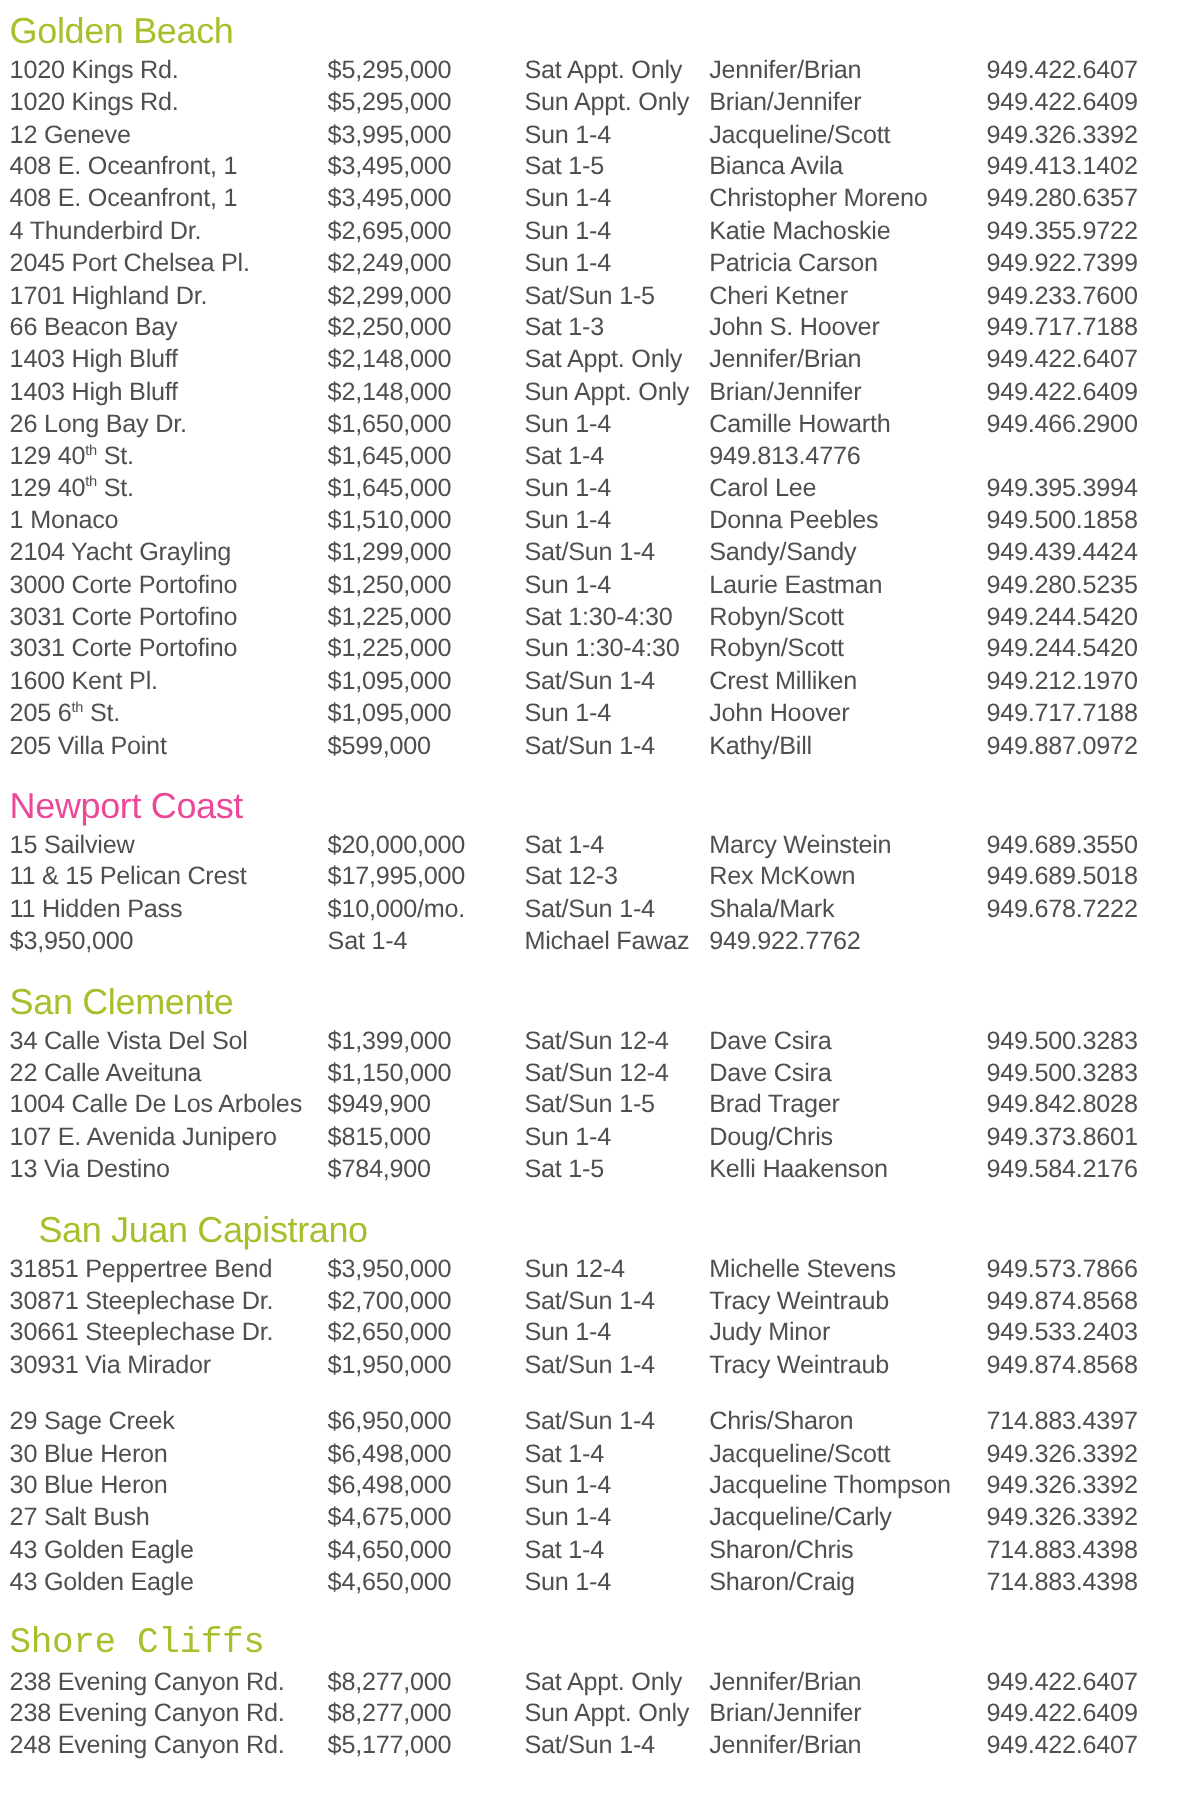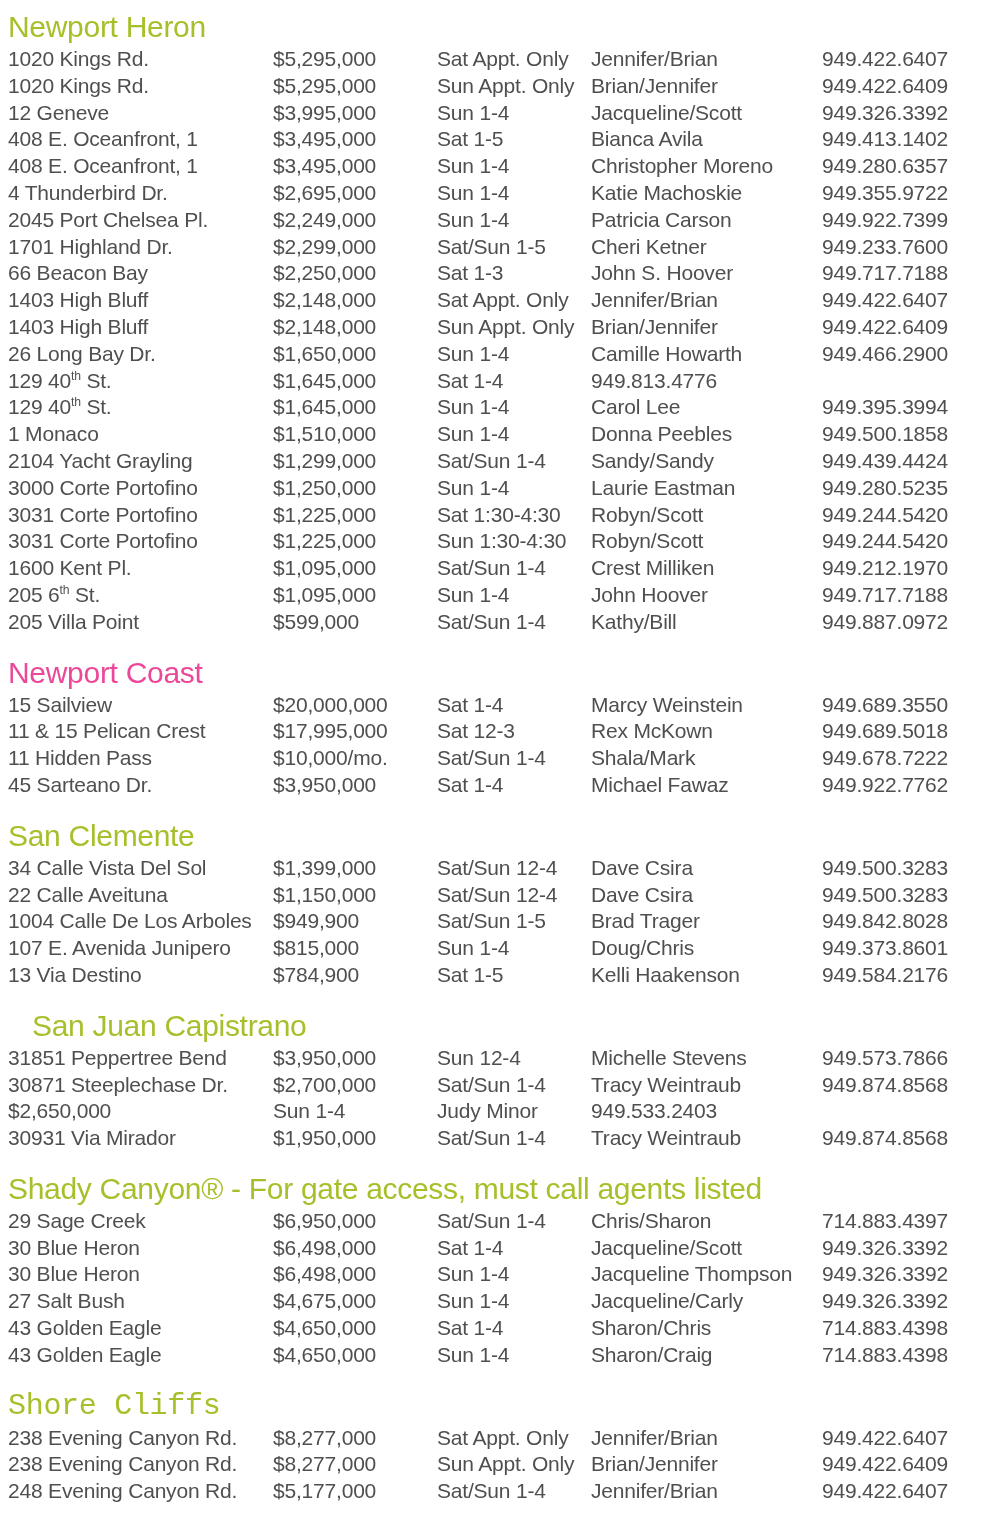--- a/index.html
+++ b/index.html
@@ -48,21 +48,21 @@
     font-size: 0.58em;
     line-height: 0;
     vertical-align: super;
   }
 </style>
 </head>
 <body style="color: rgb(78, 79, 81); background: rgb(255, 255, 255);">
 
 <div class="page">
   <section class="section">
-    <h2 class="section-title" style="color: rgb(166, 192, 43);">Newport Heron</h2>
+    <h2 class="section-title" style="color: rgb(166, 192, 43);">Golden Beach</h2>
     <div class="rows">
   <div class="row">
     <span class="cell address">1020 Kings Rd.</span>
     <span class="cell price">$5,295,000</span>
     <span class="cell time">Sat Appt. Only</span>
     <span class="cell agent">Jennifer/Brian</span>
     <span class="cell phone">949.422.6407</span>
   </div>
 
   <div class="row">
@@ -255,21 +255,20 @@
 
   <div class="row">
     <span class="cell address">11 Hidden Pass</span>
     <span class="cell price">$10,000/mo.</span>
     <span class="cell time">Sat/Sun 1-4</span>
     <span class="cell agent">Shala/Mark</span>
     <span class="cell phone">949.678.7222</span>
   </div>
 
   <div class="row">
-    <span class="cell address">45 Sarteano Dr.</span>
     <span class="cell price">$3,950,000</span>
     <span class="cell time">Sat 1-4</span>
     <span class="cell agent">Michael Fawaz</span>
     <span class="cell phone">949.922.7762</span>
   </div>
 </div>
   </section>
 
   <section class="section">
     <h2 class="section-title" style="color: rgb(166, 192, 43);">San Clemente</h2>
@@ -329,38 +328,38 @@
 
   <div class="row">
     <span class="cell address">30871 Steeplechase Dr.</span>
     <span class="cell price">$2,700,000</span>
     <span class="cell time">Sat/Sun 1-4</span>
     <span class="cell agent">Tracy Weintraub</span>
     <span class="cell phone">949.874.8568</span>
   </div>
 
   <div class="row">
+    <span class="cell address">30661 Steeplechase Dr.</span>
     <span class="cell price">$2,650,000</span>
     <span class="cell time">Sun 1-4</span>
     <span class="cell agent">Judy Minor</span>
     <span class="cell phone">949.533.2403</span>
   </div>
 
   <div class="row">
     <span class="cell address">30931 Via Mirador</span>
     <span class="cell price">$1,950,000</span>
     <span class="cell time">Sat/Sun 1-4</span>
     <span class="cell agent">Tracy Weintraub</span>
     <span class="cell phone">949.874.8568</span>
   </div>
 </div>
   </section>
 
   <section class="section">
-    <h2 class="section-title" style="color: rgb(166, 192, 43);">Shady Canyon® - For gate access, must call agents listed</h2>
     <div class="rows">
   <div class="row">
     <span class="cell address">29 Sage Creek</span>
     <span class="cell price">$6,950,000</span>
     <span class="cell time">Sat/Sun 1-4</span>
     <span class="cell agent">Chris/Sharon</span>
     <span class="cell phone">714.883.4397</span>
   </div>
 
   <div class="row">

